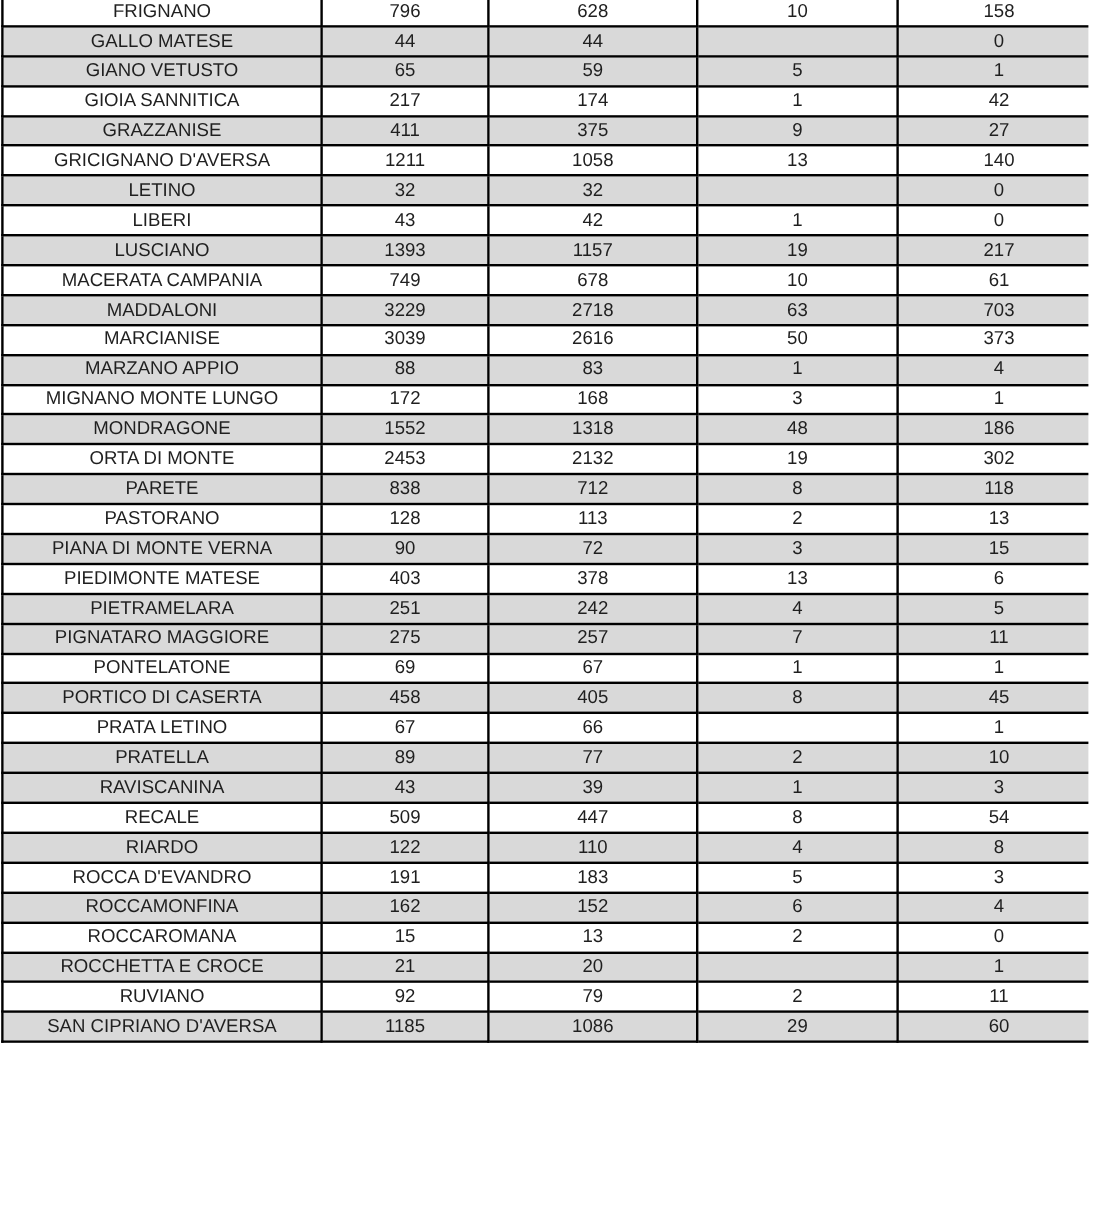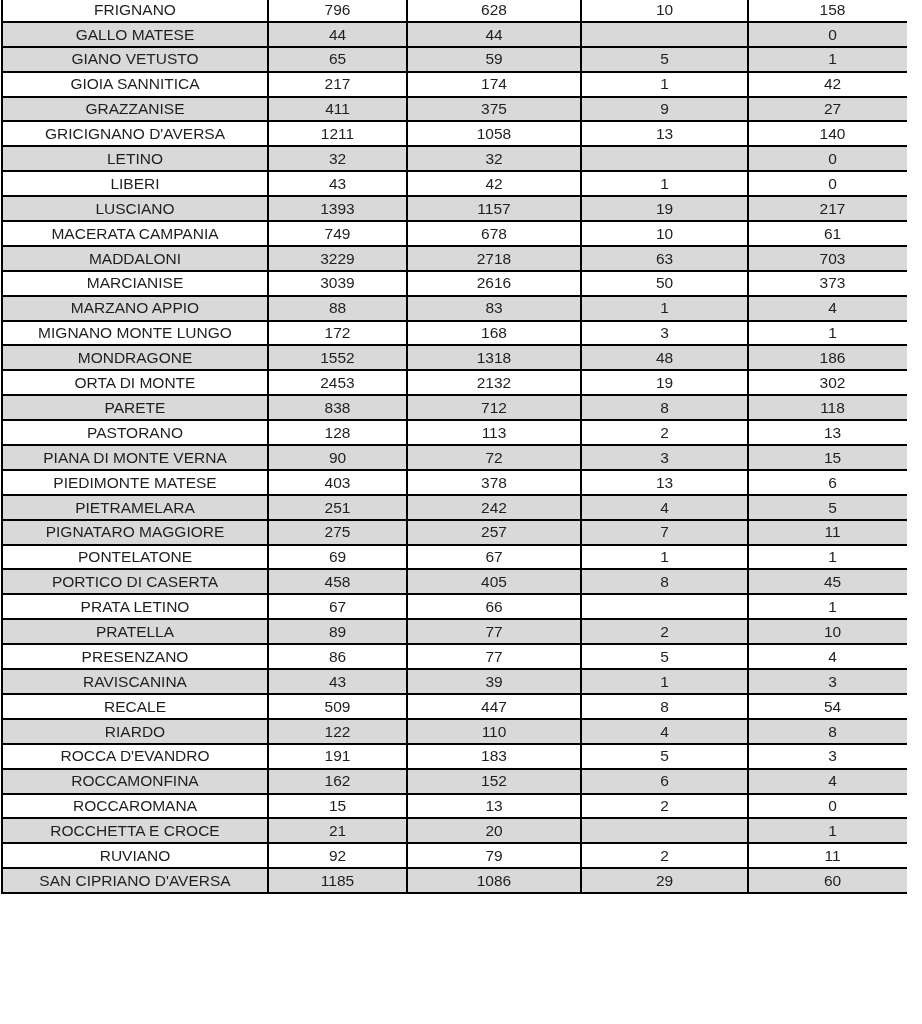--- a/index.html
+++ b/index.html
@@ -233,27 +233,20 @@
           <td></td>
           <td>1</td>
         </tr>
         <tr class="alt">
           <td>PRATELLA</td>
           <td>89</td>
           <td>77</td>
           <td>2</td>
           <td>10</td>
         </tr>
-        <tr>
-          <td>PRESENZANO</td>
-          <td>86</td>
-          <td>77</td>
-          <td>5</td>
-          <td>4</td>
-        </tr>
         <tr class="alt">
           <td>RAVISCANINA</td>
           <td>43</td>
           <td>39</td>
           <td>1</td>
           <td>3</td>
         </tr>
         <tr>
           <td>RECALE</td>
           <td>509</td>

